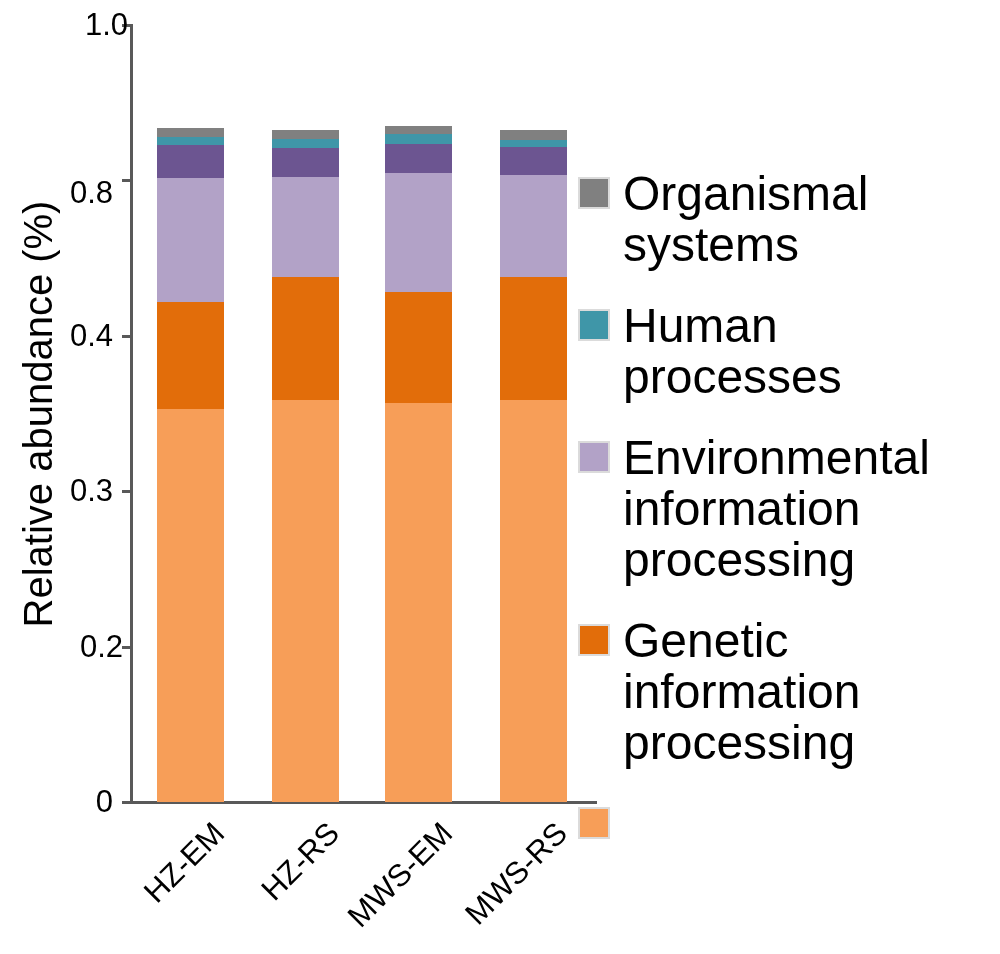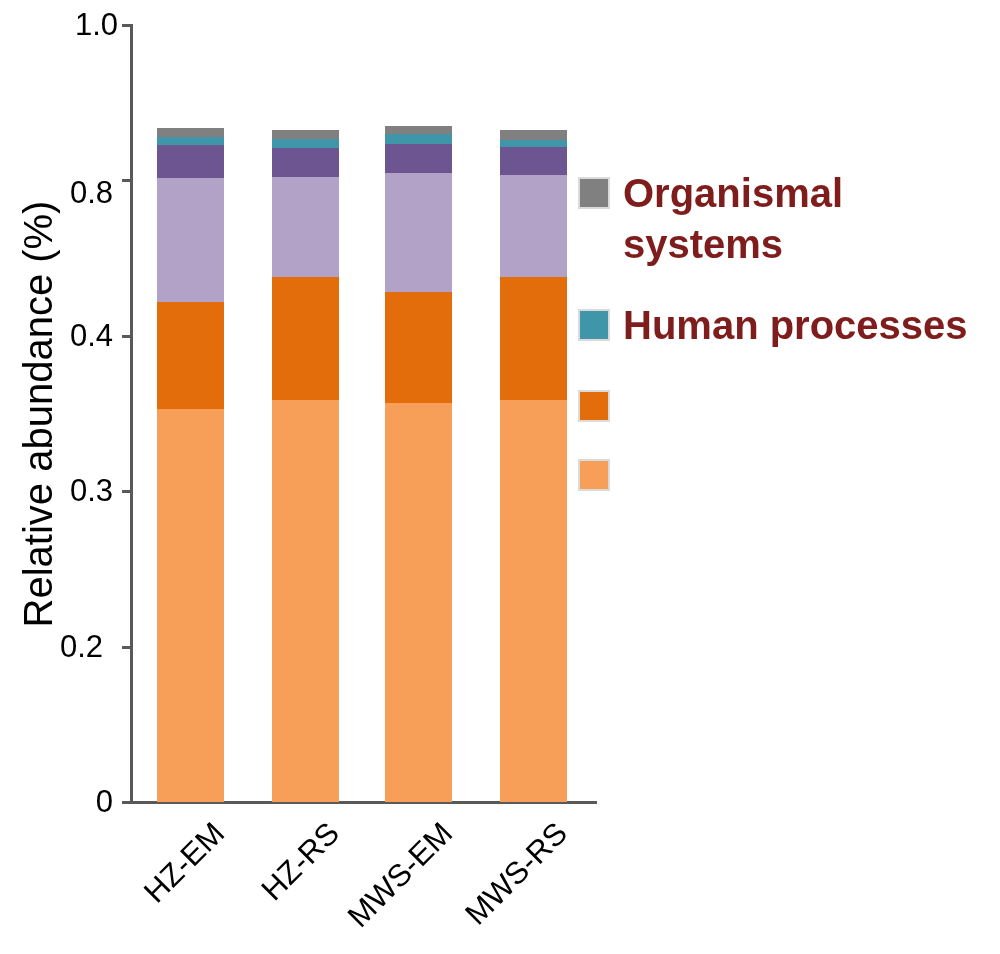--- a/index.html
+++ b/index.html
@@ -72,46 +72,45 @@
   }
   .legend-swatch {
     width: 28px;
     height: 28px;
     margin-top: 11px;
     margin-right: 15px;
     flex: 0 0 auto;
     box-shadow: 0 0 0 2px rgba(190,190,190,0.55);
   }
   .legend-text {
-    font-size: 40px;
+    font-size: 48px;
     line-height: 51px;
-    color: #7f1d1d;
-    font-weight: bold;
+    color: #000000;
   }
 </style>
 </head>
 <body>
 
 <div class="figure">
   <div class="y-title">Relative abundance (%)</div>
   <div class="axis-line" style="left:130px; top:24px; width:3px; height:780px;"></div>
   <div class="axis-line" style="left:127px; top:801px; width:470px; height:3px;"></div>
   <div id="yticks">
       <div class="tick-mark" style="left: 122px; top: 801px; width: 11px; height: 3px;"></div>
       <div class="tick-label" style="left: 23px; top: 785px;">0</div>
       <div class="tick-mark" style="left: 122px; top: 646px; width: 11px; height: 3px;"></div>
-      <div class="tick-label" style="left: 13px; top: 630px;">0.2</div>
+      <div class="tick-label" style="left: 33px; top: 630px;">0.2</div>
       <div class="tick-mark" style="left: 122px; top: 490px; width: 11px; height: 3px;"></div>
       <div class="tick-label" style="left: 23px; top: 474px;">0.3</div>
       <div class="tick-mark" style="left: 122px; top: 335px; width: 11px; height: 3px;"></div>
       <div class="tick-label" style="left: 23px; top: 319px;">0.4</div>
       <div class="tick-mark" style="left: 122px; top: 179px; width: 11px; height: 3px;"></div>
       <div class="tick-label" style="left: 23px; top: 176px;">0.8</div>
       <div class="tick-mark" style="left: 122px; top: 24px; width: 11px; height: 3px;"></div>
-      <div class="tick-label" style="left: 28px; top: 8px;">1.0</div>
+      <div class="tick-label" style="left: 38px; top: 8px;">1.0</div>
     </div>
   <div id="bars">
       <div class="bar-seg" style="left: 157px; top: 409px; width: 67px; height: 393px; background: rgb(247, 158, 88);"></div>
       <div class="bar-seg" style="left: 157px; top: 302px; width: 67px; height: 107px; background: rgb(226, 109, 10);"></div>
       <div class="bar-seg" style="left: 157px; top: 178px; width: 67px; height: 124px; background: rgb(178, 162, 199);"></div>
       <div class="bar-seg" style="left: 157px; top: 145px; width: 67px; height: 33px; background: rgb(108, 85, 145);"></div>
       <div class="bar-seg" style="left: 157px; top: 137px; width: 67px; height: 8px; background: rgb(63, 150, 168);"></div>
       <div class="bar-seg" style="left: 157px; top: 128px; width: 67px; height: 9px; background: rgb(128, 128, 128);"></div>
       <div class="bar-seg" style="left: 272px; top: 400px; width: 67px; height: 402px; background: rgb(247, 158, 88);"></div>
       <div class="bar-seg" style="left: 272px; top: 277px; width: 67px; height: 123px; background: rgb(226, 109, 10);"></div>
@@ -141,19 +140,24 @@
   <div id="legend" class="legend">
       <div class="legend-row">
         <div class="legend-swatch" style="background: rgb(128, 128, 128);"></div>
         <div class="legend-text">Organismal systems</div>
       </div>
       <div class="legend-row">
         <div class="legend-swatch" style="background: rgb(63, 150, 168);"></div>
         <div class="legend-text">Human processes</div>
       </div>
       <div class="legend-row">
+        <div class="legend-swatch" style="background: rgb(178, 162, 199);"></div>
+        <div class="legend-text">Environmental<br>information processing</div>
+      </div>
+      <div class="legend-row">
         <div class="legend-swatch" style="background: rgb(226, 109, 10);"></div>
+        <div class="legend-text">Genetic information<br>processing</div>
       </div>
       <div class="legend-row">
         <div class="legend-swatch" style="background: rgb(247, 158, 88);"></div>
       </div>
     </div>
 </div>
 
 </body></html>

